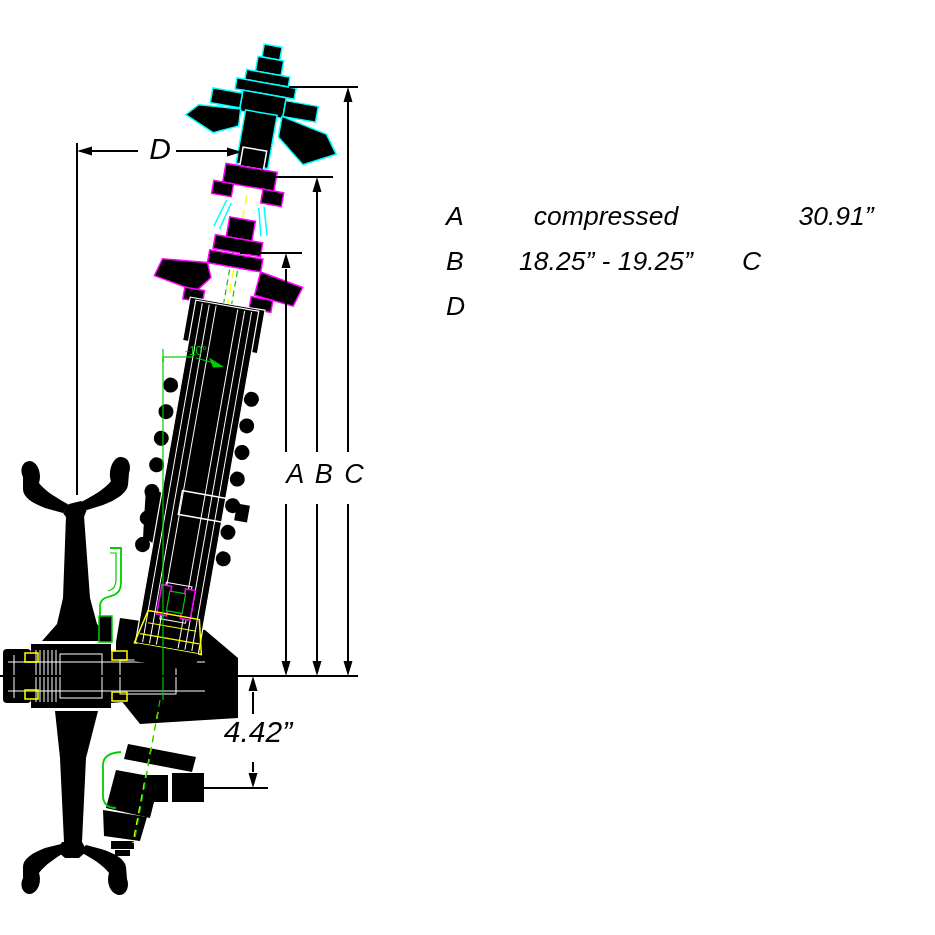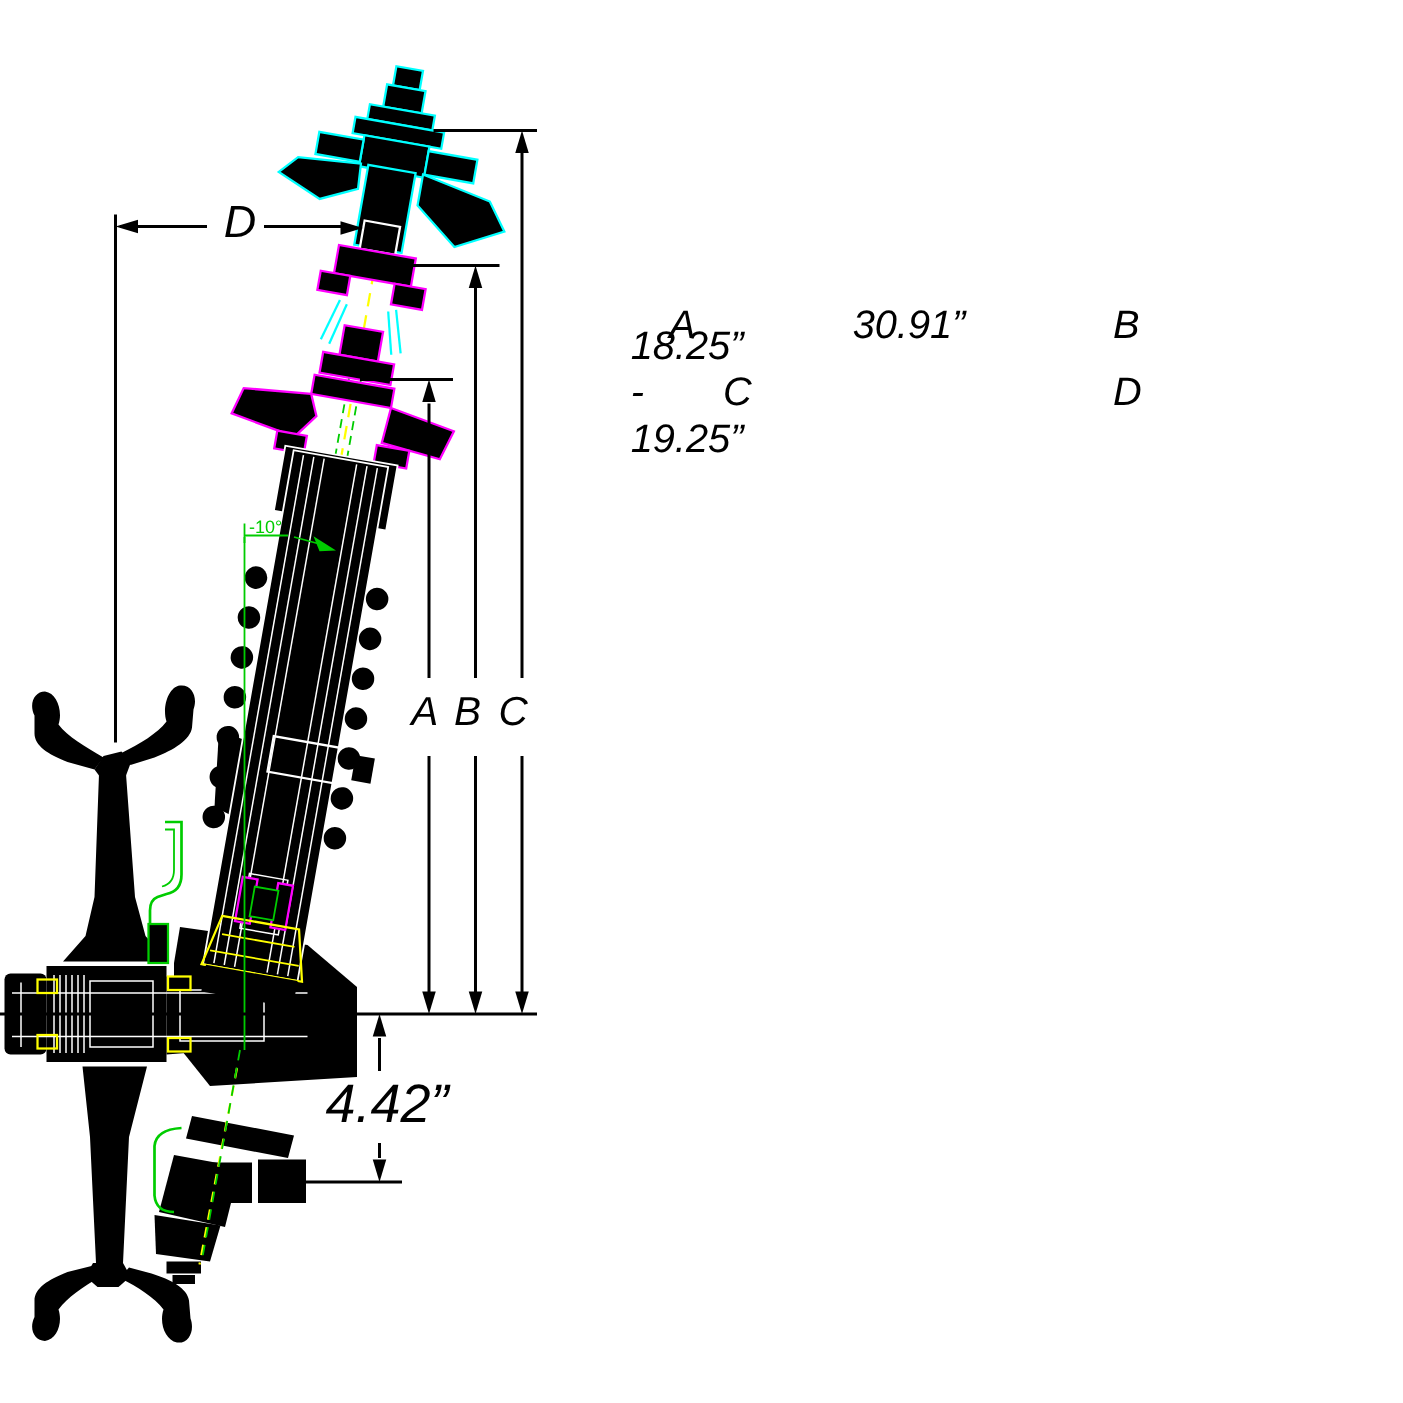--- a/index.html
+++ b/index.html
@@ -2,24 +2,24 @@
 <html><head>
 <meta charset="utf-8">
 <style>
   html,body{margin:0;padding:0;background:#fff;}
   .stage{position:relative;width:935px;height:935px;background:#ffffff;overflow:hidden;
          font-family:"Liberation Sans",sans-serif;}
   .stage svg{position:absolute;left:0;top:0;}
   .dim-label{position:absolute;color:#000;font-style:italic;font-weight:400;
              text-align:center;white-space:nowrap;}
   .lbl-d{left:138px;top:132px;width:44px;font-size:30px;}
-  .lbl-abc{left:262px;top:459px;width:104px;font-size:27px;letter-spacing:2px;}
-  .lbl-drop{left:208px;top:715px;width:100px;font-size:36px;}
+  .lbl-abc{left:274px;top:459px;width:104px;font-size:27px;letter-spacing:2px;}
+  .lbl-drop{left:208px;top:715px;width:100px;font-size:30px;}
   .lbl-angle{left:166px;top:344px;width:60px;font-size:12px;color:#00cc00;
-             text-align:left;font-style:normal;}
+             text-align:center;font-style:normal;}
   .spec-table{position:absolute;left:440px;top:194px;width:496px;
               display:grid;grid-template-columns:36px 260px 200px;grid-auto-rows:45px;
               font-size:26.5px;font-style:italic;color:#000;}
   .spec-table div{display:flex;align-items:center;}
   .cell-key{justify-content:flex-start;padding-left:6px;}
   .cell-desc{justify-content:center;}
   .cell-value{justify-content:center;}
 </style>
 </head>
 <body>
@@ -213,20 +213,21 @@
     </g>
   </svg>
 
   <div class="dim-label lbl-d">D</div>
   <div class="dim-label lbl-abc">A B C</div>
   <div class="dim-label lbl-drop">4.42”</div>
   <div class="dim-label lbl-angle">-10°</div>
 
   <div class="spec-table">
     <div class="cell-key">A</div>
+    <div class="cell-desc">compressed</div>
     <div class="cell-value">30.91”</div>
 
     <div class="cell-key">B</div>
     <div class="cell-value">18.25” - 19.25”</div>
 
     <div class="cell-key">C</div>
 
     <div class="cell-key">D</div>
   </div>
 

